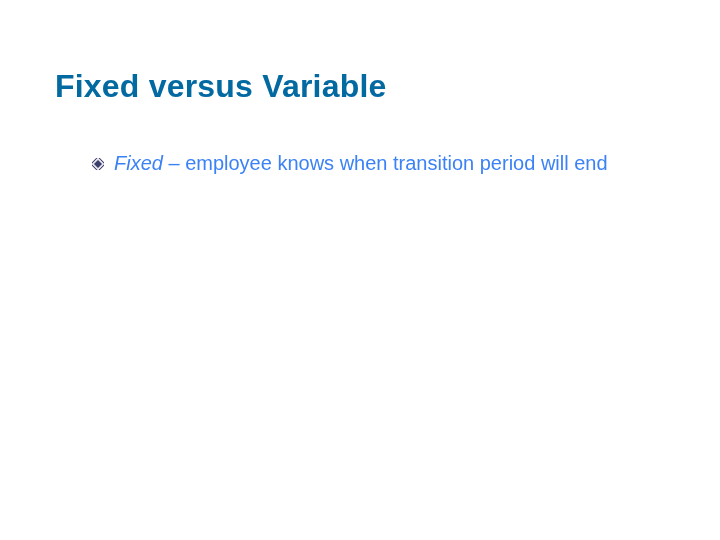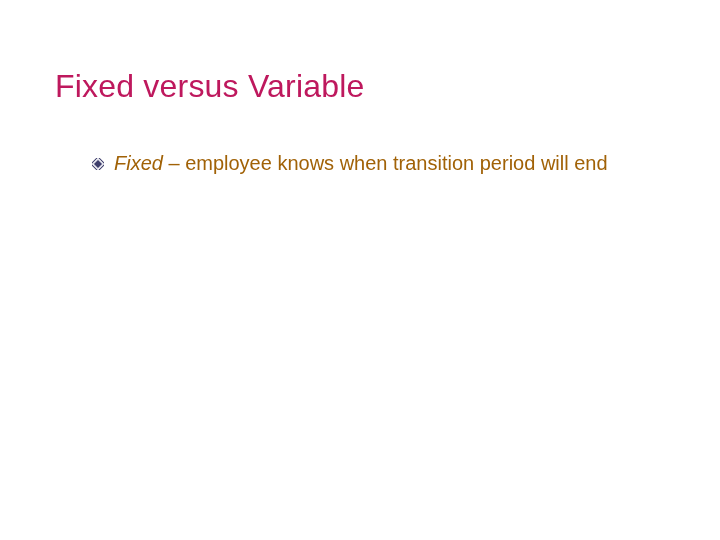--- a/index.html
+++ b/index.html
@@ -16,22 +16,22 @@
     position: relative;
     width: 720px;
     height: 540px;
     box-sizing: border-box;
   }
   .title {
     position: absolute;
     left: 55px;
     top: 68px;
     font-size: 32px;
-    font-weight: normal;
-    color: #be185d;
+    font-weight: bold;
+    color: #0369a1;
     letter-spacing: 0.2px;
   }
   .body {
     position: absolute;
     left: 92px;
     top: 150px;
     width: 560px;
   }
   .bullet-row {
     display: flex;
@@ -41,21 +41,21 @@
   .bullet-icon {
     flex: 0 0 auto;
     width: 12px;
     height: 12px;
     margin-top: 6px;
     margin-right: 10px;
   }
   .bullet-text {
     font-size: 20px;
     line-height: 1.3;
-    color: #a16207;
+    color: #3b82f6;
   }
   .term {
     font-style: italic;
   }
 </style>
 </head>
 <body>
 
 <div class="slide">
 

